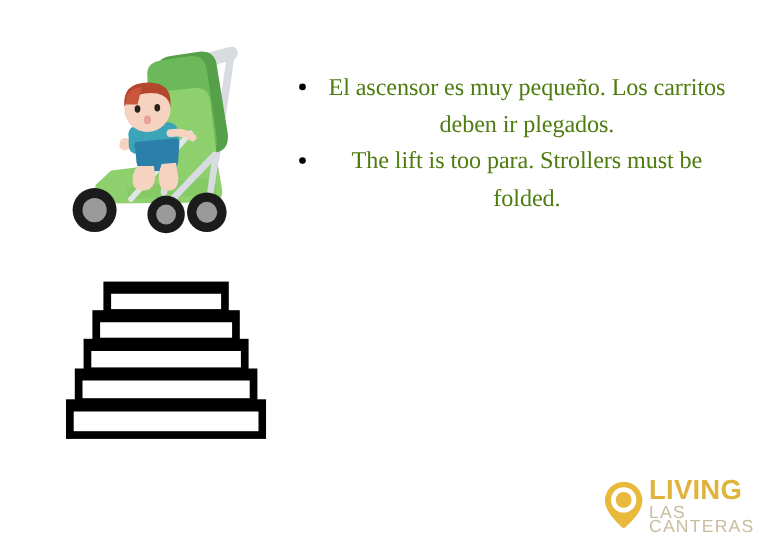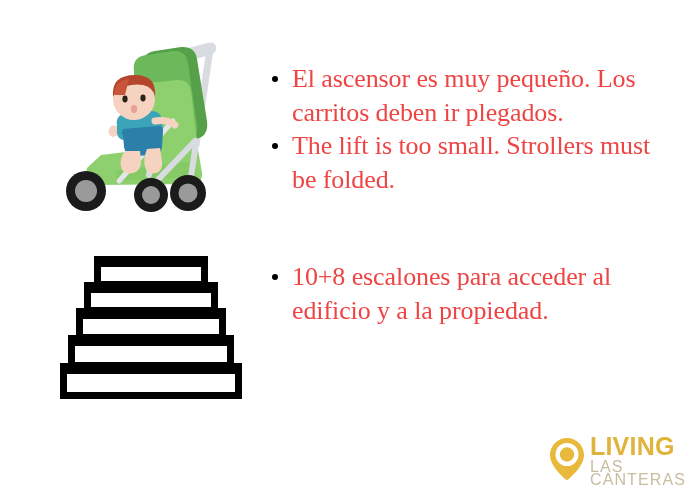--- a/index.html
+++ b/index.html
@@ -32,25 +32,26 @@
 
   
   ul.bullets {
     list-style: none;
     margin: 0;
     padding: 0;
   }
   ul.bullets > li {
     position: relative;
     padding-left: 26px;
-    font-size: 26px;
+    font-size: 22px;
     line-height: 33.5px;
-    color: #ef4444;
+    color: #4d7c0f;
     font-family: "Liberation Serif", serif;
     letter-spacing: -0.1px;
+    text-align: center;
   }
   ul.bullets > li::before {
     content: "";
     position: absolute;
     left: 6px;
     top: 14px;
     width: 6px;
     height: 6px;
     border-radius: 50%;
     background: #000000;
@@ -174,21 +175,21 @@
       <circle cx="96" cy="170" r="17" fill="#1b1b1b"></circle>
       <circle cx="96" cy="170" r="9" fill="#9a9a9a"></circle>
       <circle cx="133" cy="168" r="18" fill="#1b1b1b"></circle>
       <circle cx="133" cy="168" r="9.5" fill="#9a9a9a"></circle>
     </svg>
   </div>
 
   <div class="text-cell" style="position:absolute; left:266px; top:62px; width:400px;">
     <ul class="bullets">
       <li>El ascensor es muy pequeño. Los carritos deben ir plegados.</li>
-      <li>The lift is too small. Strollers must be folded.</li>
+      <li>The lift is too para. Strollers must be folded.</li>
     </ul>
   </div>
 
   <div class="stairs">
     <svg viewBox="0 0 182 152" width="182" height="152" xmlns="http://www.w3.org/2000/svg">
       <g stroke="#000000" stroke-width="7" fill="#ffffff" stroke-linejoin="miter">
 
         <rect x="37.5" y="4.5" width="107" height="25"></rect>
 
         <rect x="27.5" y="30.5" width="127" height="25"></rect>
@@ -205,21 +206,20 @@
         <path d="M27 31 L155 31 L155 38 L27 38 Z"></path>
         <path d="M19 57 L163 57 L163 64 L19 64 Z"></path>
         <path d="M11 84 L171 84 L171 91 L11 91 Z"></path>
         <path d="M3 112 L179 112 L179 119 L3 119 Z"></path>
       </g>
     </svg>
   </div>
 
   <div class="text-cell" style="position:absolute; left:266px; top:260px; width:400px;">
     <ul class="bullets">
-      <li>10+8 escalones para acceder al edificio y a la propiedad.</li>
     </ul>
   </div>
 
   <div class="logo">
     <div class="logo-pin">
       <svg viewBox="0 0 38 46" width="38" height="46" xmlns="http://www.w3.org/2000/svg">
 
         <path d="M19 2 C9.6 2 2 9.6 2 19 C2 29.5 13.5 39.5 17.4 43.3 C18.3 44.2 19.7 44.2 20.6 43.3 C24.5 39.5 36 29.5 36 19 C36 9.6 28.4 2 19 2 Z" fill="#e8b93a"></path>
 
         <circle cx="19" cy="18.5" r="11.5" fill="#ffffff"></circle>

